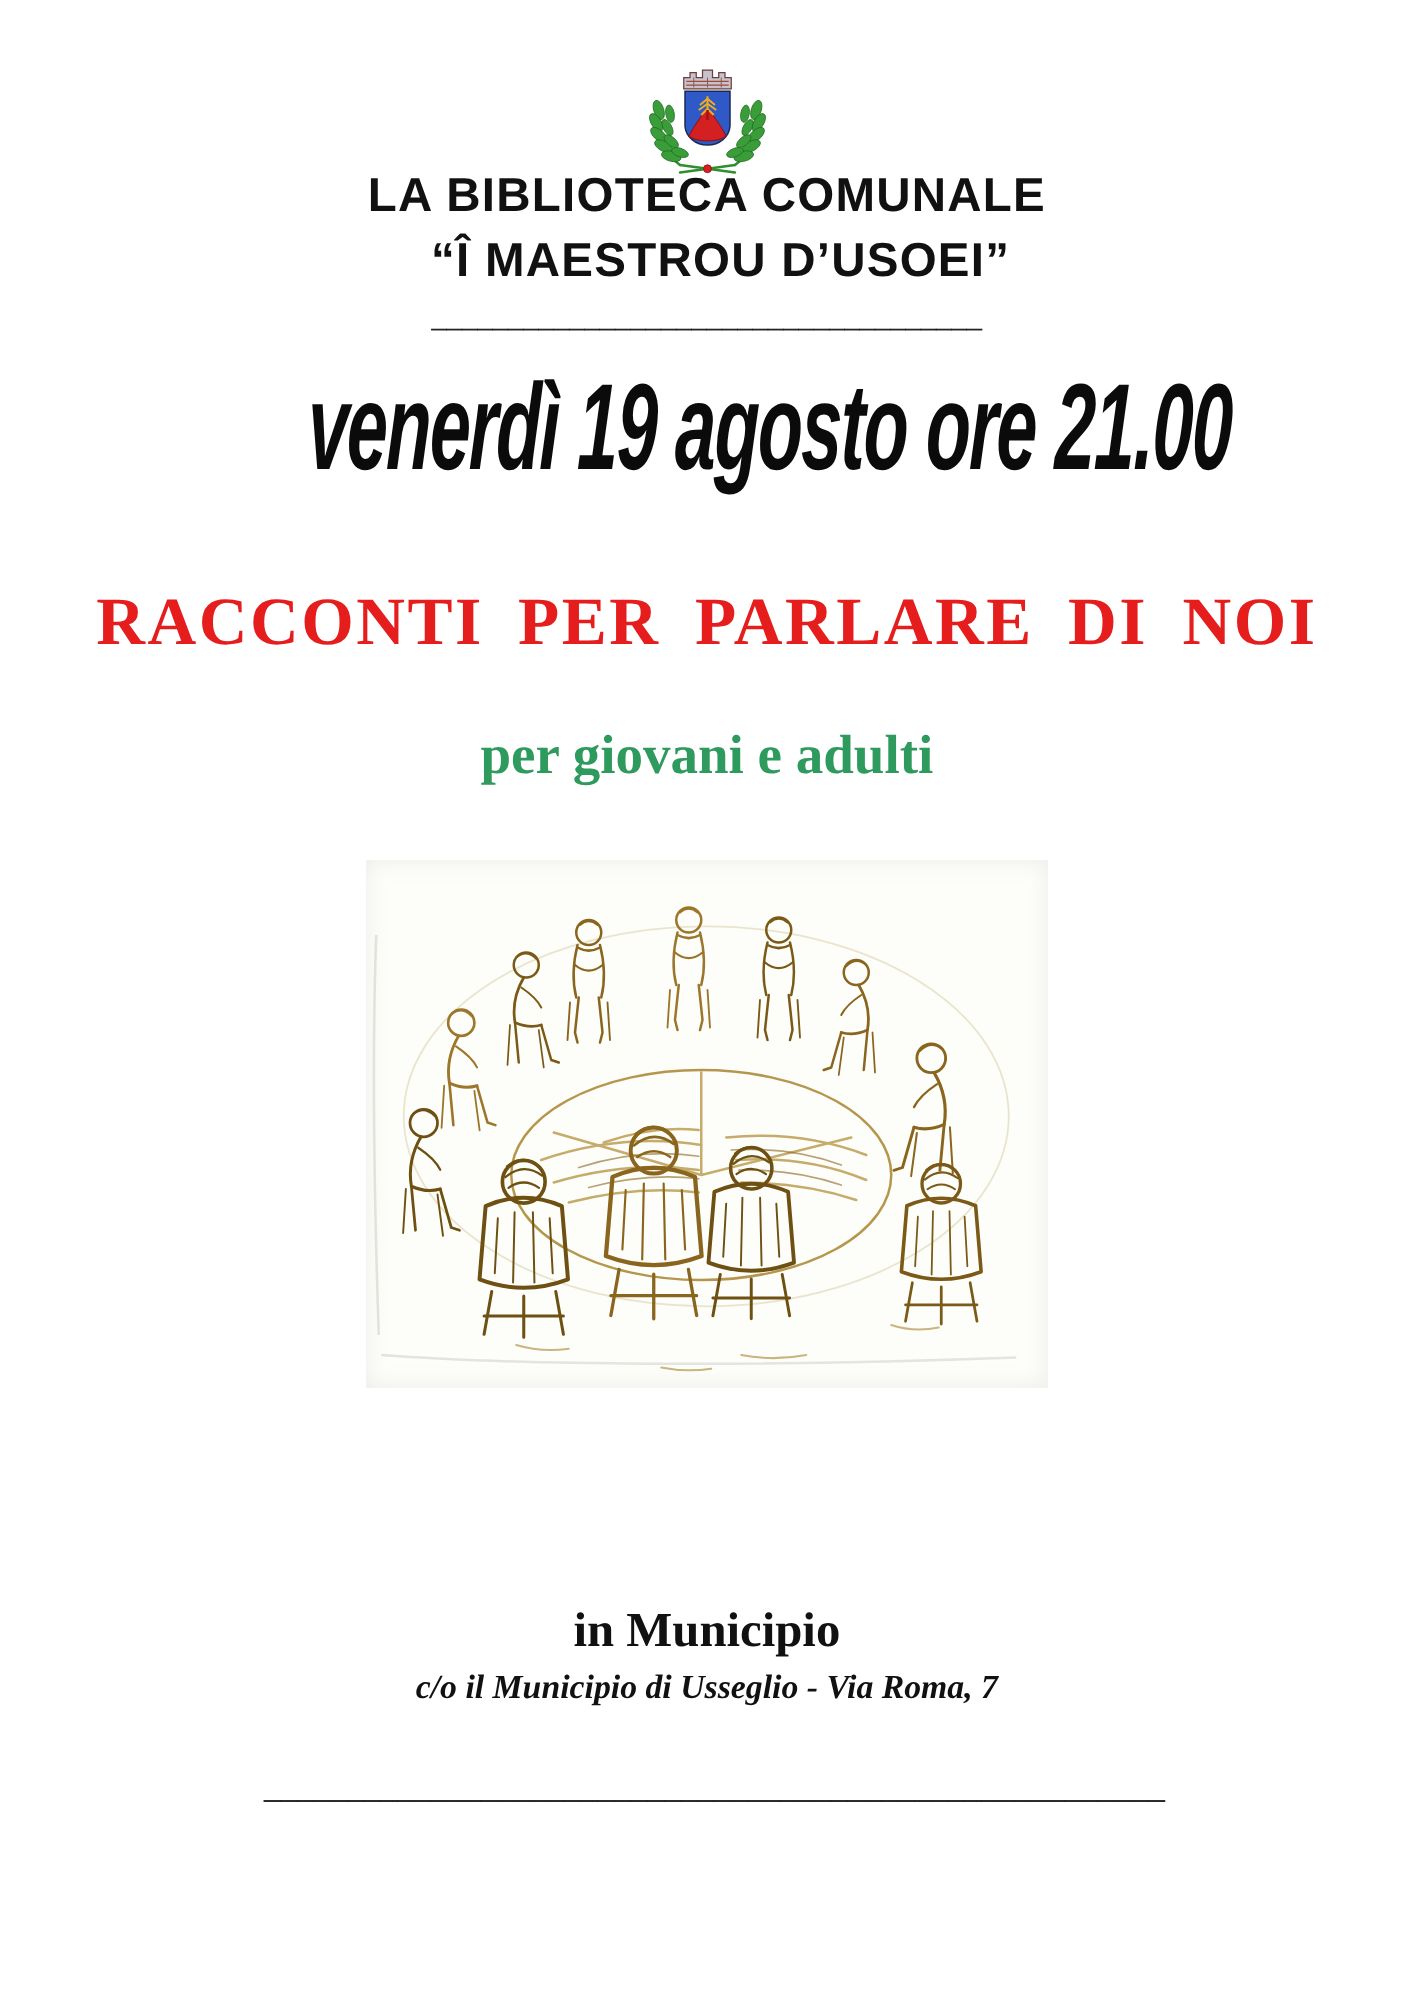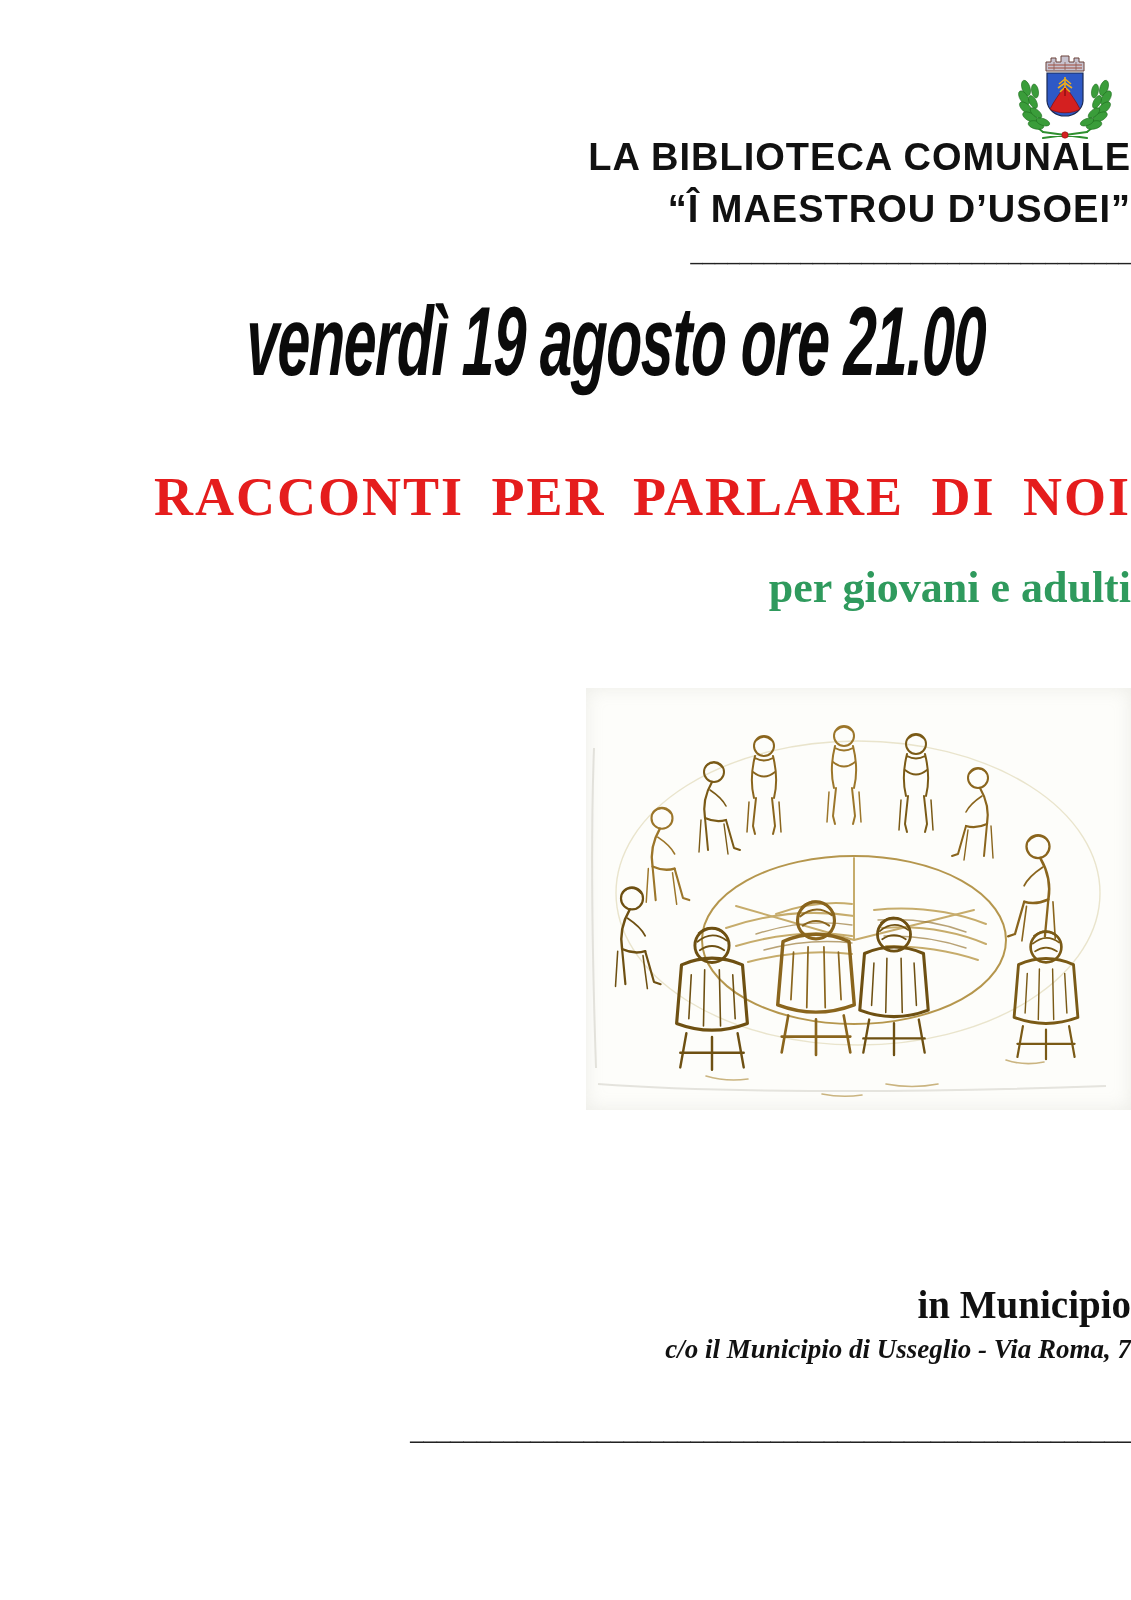--- a/index.html
+++ b/index.html
@@ -4,21 +4,21 @@
 <style>
   html,body{margin:0;padding:0;background:#ffffff;}
   .poster{
     position:relative;
     width:1131px;height:1600px;
     margin:0 auto;
     background:#ffffff;
     font-family:"Liberation Serif", serif;
     overflow:hidden;
   }
-  .centered{position:absolute;left:0;right:0;text-align:right;white-space:nowrap;}
+  .centered{position:absolute;left:0;right:0;text-align:center;white-space:nowrap;}
   .crest-wrap{top:50px;}
   .org-line{
     font-family:"Liberation Sans", sans-serif;
     font-weight:700;
     font-size:38px;
     letter-spacing:1px;
     color:#111111;
   }
   .org1{top:136px;}
   .org2{top:188px;padding-left:22px;}
@@ -46,21 +46,21 @@
   }
   .title-red{
     top:466px;
     font-weight:700;
     font-size:54px;
     letter-spacing:2px;
     word-spacing:12px;
     color:#e51d1d;
   }
   .audience-green{
-    top:562px;
+    top:578px;
     font-weight:700;
     font-size:44px;
     color:#2f9a5d;
   }
   .sketch-wrap{top:688px;}
   .sketch-frame{
     display:inline-block;
     width:545px;height:422px;
     background:#fdfdfa;
     box-shadow:inset 0 0 18px rgba(160,160,150,0.18);

